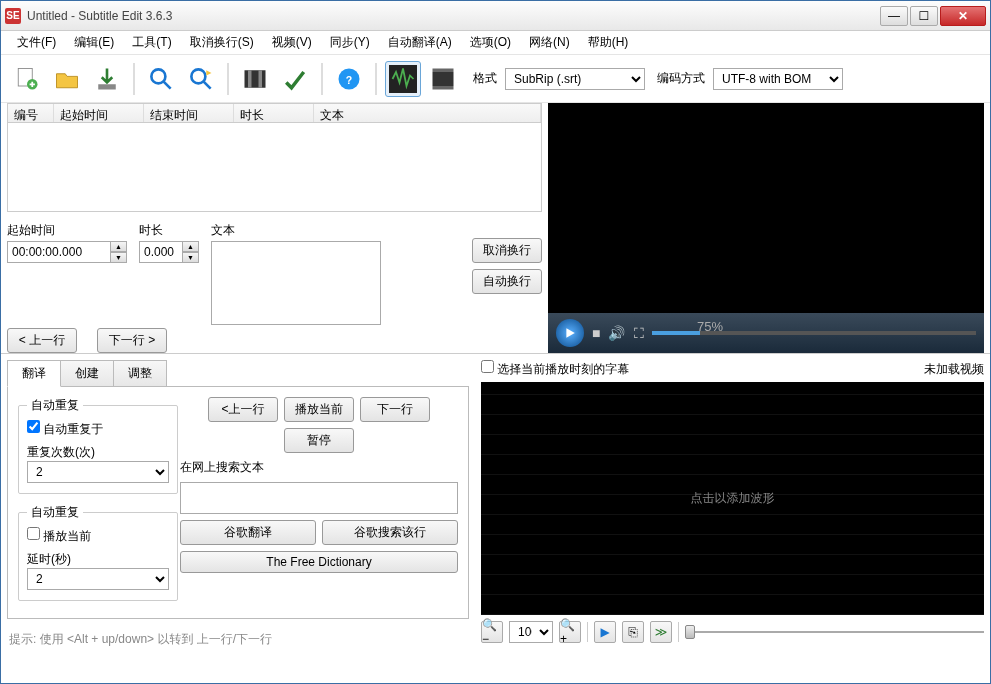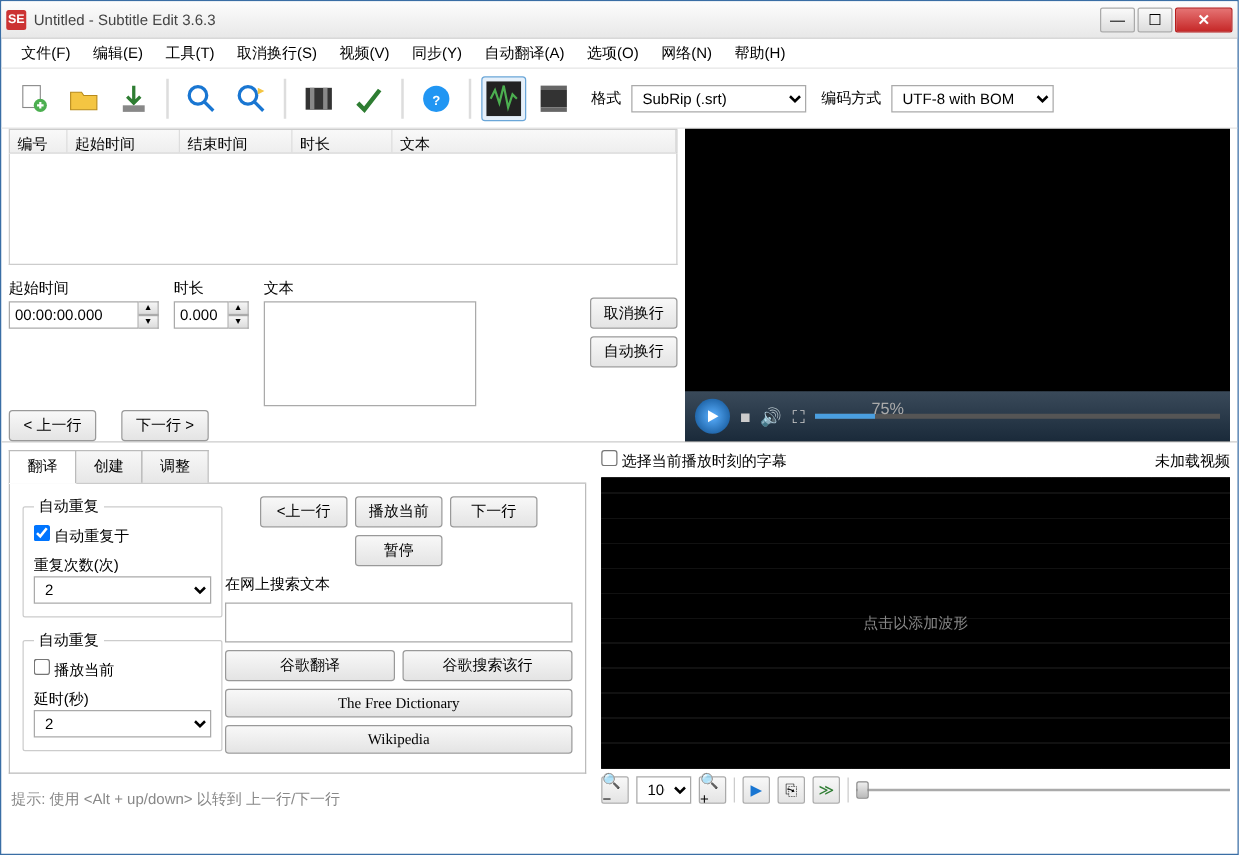--- a/index.html
+++ b/index.html
@@ -43,21 +43,21 @@
 .bottom { display: flex; border-top: 1px solid #ccc; height: 296px; }
 .bottom-left { width: 474px; padding: 6px; }
 .tabs { display: flex; border-bottom: 1px solid #bbb; }
 .tab { padding: 4px 14px; border: 1px solid #bbb; border-bottom: none; background: linear-gradient(#f7f7f7,#e7e7e7); margin-right: -1px; cursor: pointer; }
 .tab.active { background: #fff; border-bottom: 1px solid #fff; margin-bottom: -1px; }
 .tab-content { border: 1px solid #bbb; border-top: none; padding: 10px; height: 232px; display: flex; gap: 2px; }
 fieldset { border: 1px solid #ccc; padding: 6px 8px 10px; border-radius: 2px; }
 fieldset legend { padding: 0 4px; }
 .search-col { flex: 1; display: flex; flex-direction: column; gap: 6px; }
 .btn-row { display: flex; gap: 6px; justify-content: center; }
-.btn-wide { width: 100%; font-family: Liberation Serif, serif; }
+.btn-wide { width: 100%; }
 .hint { color: #888; margin-top: 8px; padding: 4px 2px; }
 .bottom-right { flex: 1; padding: 6px; display: flex; flex-direction: column; }
 .wave-header { display: flex; align-items: center; gap: 6px; margin-bottom: 4px; }
 .wave-header .spacer { flex: 1; }
 .wave-area { flex: 1; background: #000; color: #888; display: flex; align-items: center; justify-content: center; background-image: repeating-linear-gradient(0deg,#111 0,#111 1px,#000 1px,#000 20px), repeating-linear-gradient(90deg,#111 0,#111 1px,#000 1px,#000 20px); }
 .wave-footer { display: flex; align-items: center; gap: 6px; margin-top: 6px; }
 .icon-btn { width: 22px; height: 22px; border: 1px solid #aaa; background: linear-gradient(#f8f8f8,#e4e4e4); display: flex; align-items: center; justify-content: center; cursor: pointer; border-radius: 2px; }
 .zoom-select { width: 44px; }
 .slider { flex: 1; display: flex; align-items: center; }
 .slider-track { flex: 1; height: 2px; background: #aaa; position: relative; }
@@ -258,21 +258,20 @@
         <div class="btn-row">
             <div class="btn">暂停</div>
           </div>
         <label>在网上搜索文本</label>
         <textarea style="height: 32px;"></textarea>
         <div class="btn-row">
           <div class="btn" style="flex:1">谷歌翻译</div>
           <div class="btn" style="flex:1">谷歌搜索该行</div>
         </div>
         <div class="btn btn-wide">The Free Dictionary</div>
-        <div class="btn btn-wide">Wikipedia</div>
       </div>
     </div>
     <div class="hint">提示: 使用 &lt;Alt + up/down&gt; 以转到 上一行/下一行</div>
   </div>
 
   <div class="bottom-right">
     <div class="wave-header">
       <label><input type="checkbox" style=""> <span>选择当前播放时刻的字幕</span></label>
       <div class="spacer"></div>
       <span>未加载视频</span>

